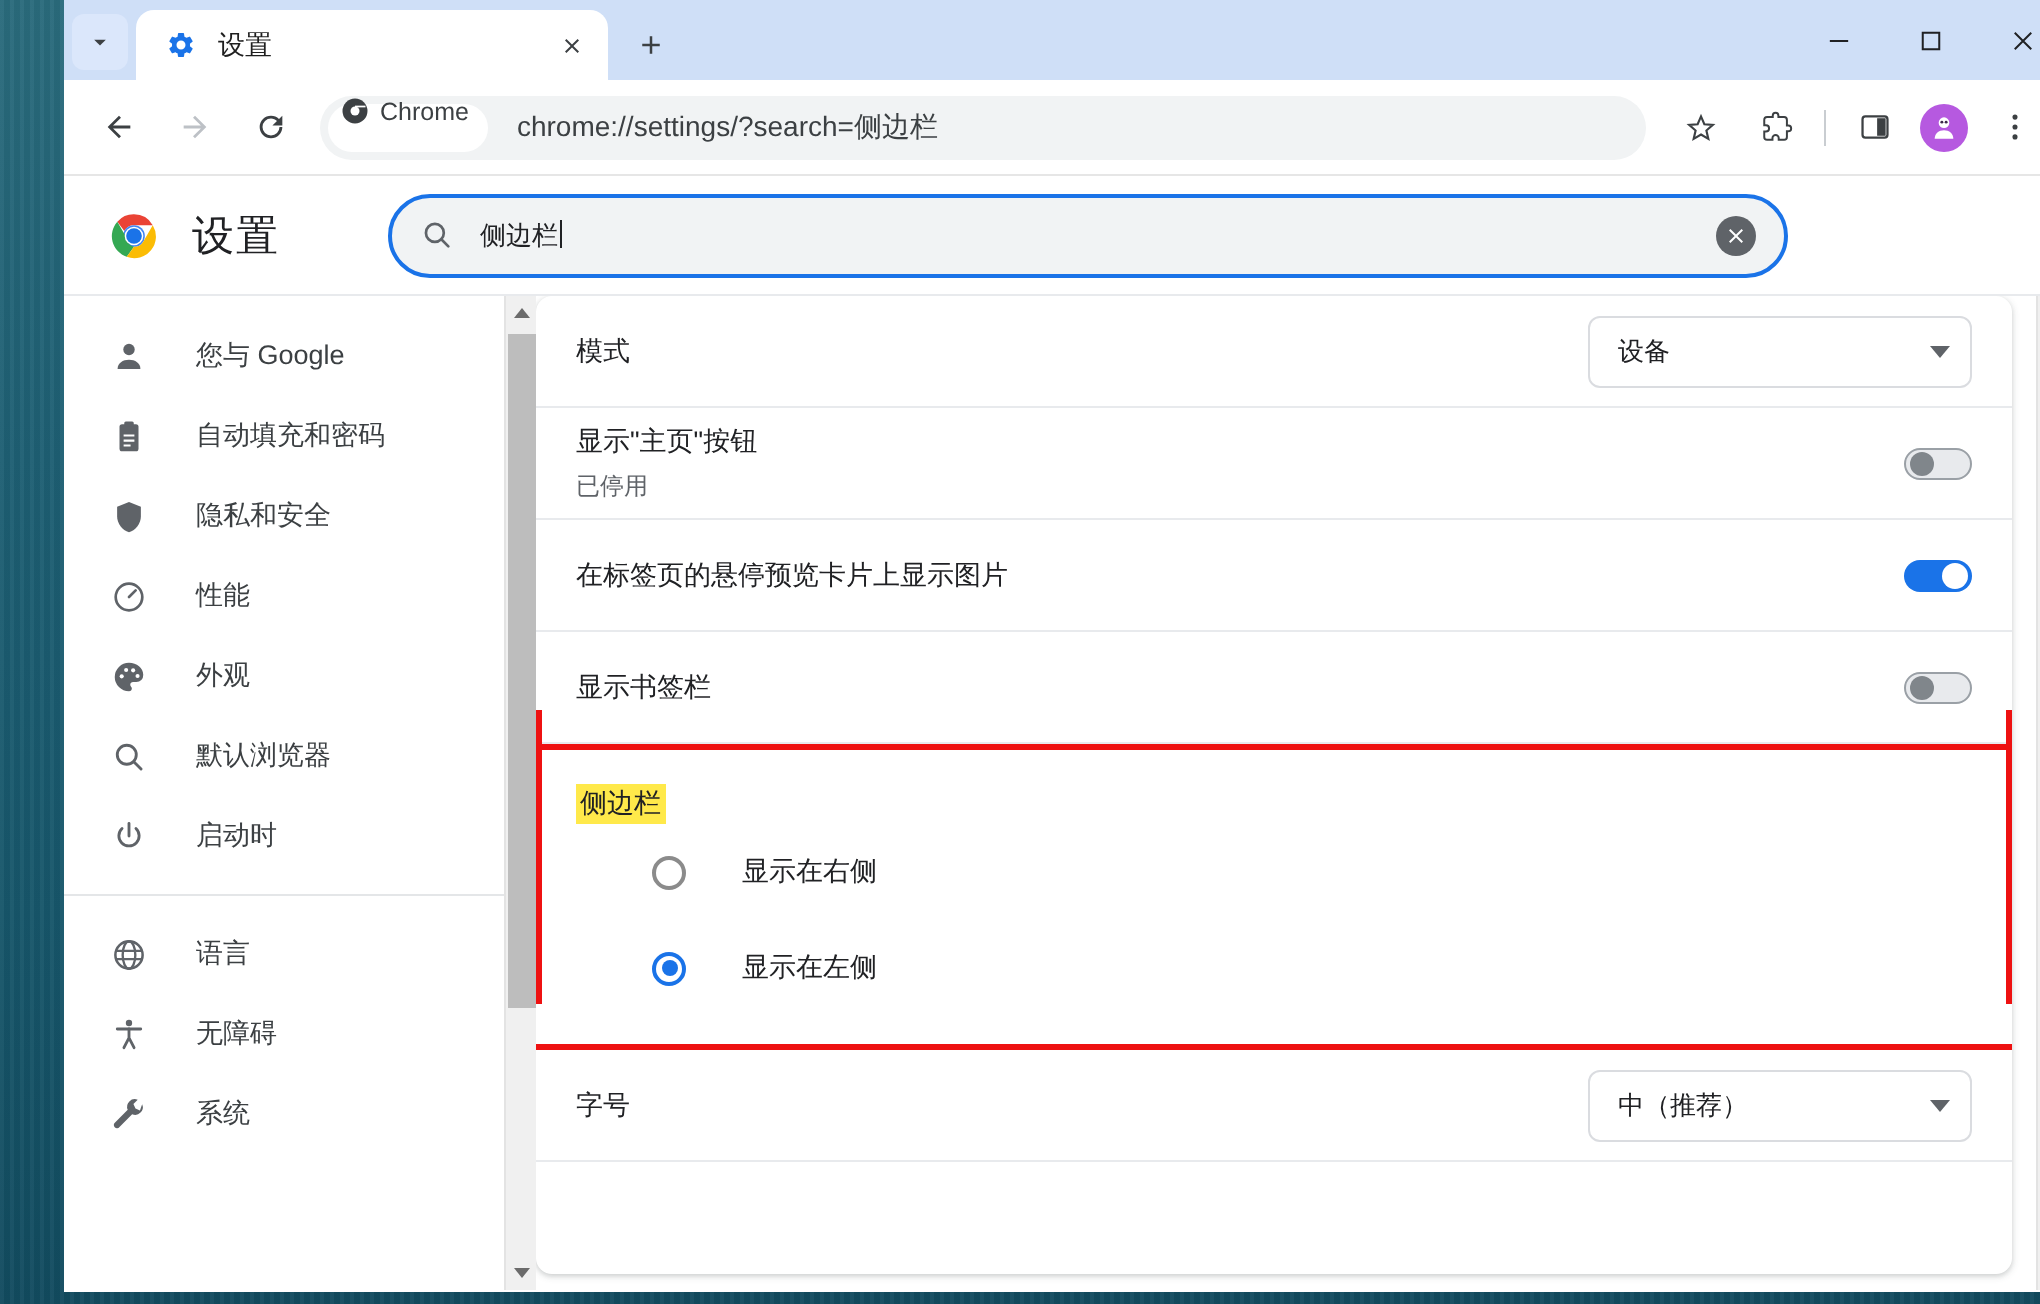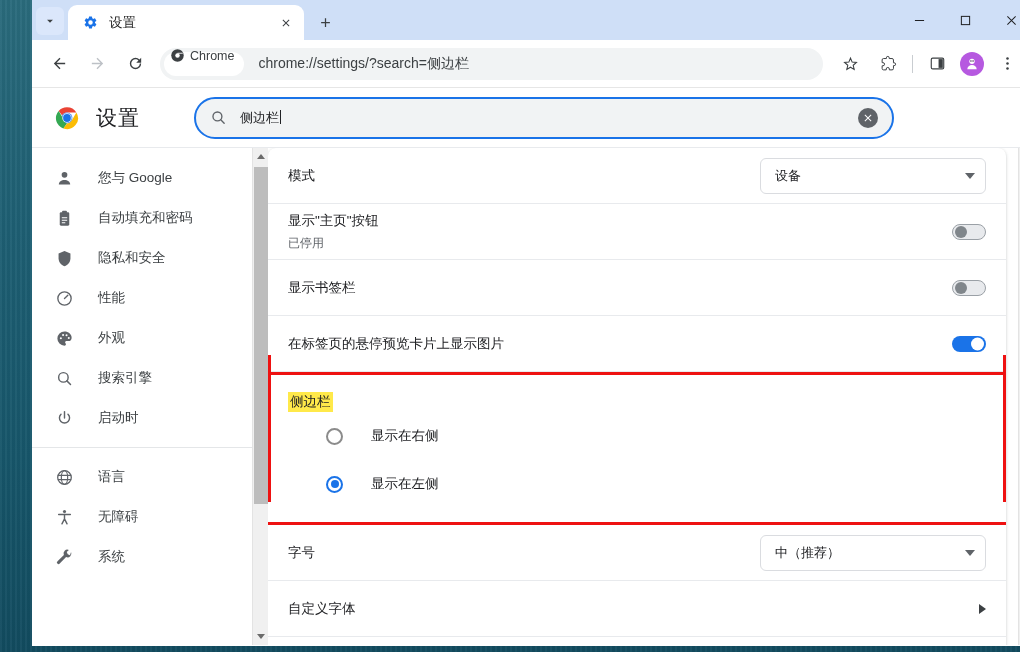--- a/index.html
+++ b/index.html
@@ -229,21 +229,21 @@
   .row {
     min-height: 56px;
     display: flex; align-items: center;
     padding: 0 20px 0 20px;
     border-bottom: 1px solid #e8eaed;
     cursor: pointer;
   }
   .row-label { flex: 1 1 auto; font-size: 13.5px; color: #202124; line-height: 20px; }
   .row-sub { font-size: 12px; color: #5f6368; margin-top: 2px; }
   .select {
-    width: 226px; height: 36px;
+    width: 192px; height: 36px;
     border: 1px solid #dadce0;
     border-radius: 6px;
     display: flex; align-items: center;
     padding: 0 10px 0 14px;
     font-size: 13px; color: #202124;
     cursor: pointer;
     background: #fff;
   }
   .select .val { flex: 1 1 auto; }
   .caret-down { width:0;height:0;border-left:5px solid transparent;border-right:5px solid transparent;border-top:6px solid #5f6368; }
@@ -507,21 +507,21 @@
             </span>
             <span class="nav-label">外观</span>
           </div>
           <div class="nav-item">
             <span class="nav-ico">
               <svg viewBox="0 0 24 24" width="19" height="19">
                 <circle cx="10.6" cy="10.6" r="6" fill="none" stroke="#5f6368" stroke-width="1.8"></circle>
                 <path d="M15 15l4.6 4.6" stroke="#5f6368" stroke-width="1.8" stroke-linecap="round"></path>
               </svg>
             </span>
-            <span class="nav-label">搜索引擎</span>
+            <span class="nav-label">默认浏览器</span>
           </div>
           <div class="nav-item">
             <span class="nav-ico">
               <svg viewBox="0 0 24 24" width="19" height="19">
                 <path d="M12 3.4v8" stroke="#5f6368" stroke-width="1.8" stroke-linecap="round"></path>
                 <path d="M7.6 6.6a6.4 6.4 0 108.8 0" fill="none" stroke="#5f6368" stroke-width="1.8" stroke-linecap="round"></path>
               </svg>
             </span>
             <span class="nav-label">启动时</span>
           </div>
@@ -576,28 +576,28 @@
                 <span class="caret-down"></span>
               </span>
             </div>
             <div class="row">
               <span class="row-label"><span>显示"主页"按钮</span><div class="row-sub">已停用</div></span>
               <span class="toggle off">
                 <span class="knob"></span>
               </span>
             </div>
             <div class="row">
-              <span class="row-label"><span>显示书签栏</span></span>
-              <span class="toggle off">
+              <span class="row-label"><span>在标签页的悬停预览卡片上显示图片</span></span>
+              <span class="toggle on">
                 <span class="knob"></span>
               </span>
             </div>
             <div class="row">
-              <span class="row-label"><span>在标签页的悬停预览卡片上显示图片</span></span>
-              <span class="toggle on">
+              <span class="row-label"><span>显示书签栏</span></span>
+              <span class="toggle off">
                 <span class="knob"></span>
               </span>
             </div>
           </div>
 
         <div class="hl-group">
           <div><span class="hl-title">侧边栏</span></div>
           <div id="radios">
               <div class="radio-row">
                 <span class="radio un"></span>
@@ -612,24 +612,20 @@
         </div>
 
         <div id="rows-bottom">
             <div class="row">
               <span class="row-label"><span>字号</span></span>
               <span class="select">
                 <span class="val">中（推荐）</span>
                 <span class="caret-down"></span>
               </span>
             </div>
-            <div class="row">
-              <span class="row-label"><span>自定义字体</span></span>
-              <span class="chev-right"></span>
-            </div>
             <div class="row" style="border-bottom: none;"></div>
           </div>
       </div>
 
       <div class="hl-edge" style="left:0px;top:207px;height:147px;"></div>
       <div class="hl-edge" style="right:28px;top:207px;height:147px;"></div>
 
       <div class="sb">
         <div class="sb-btn">
             <span class="arrow-u"></span>

